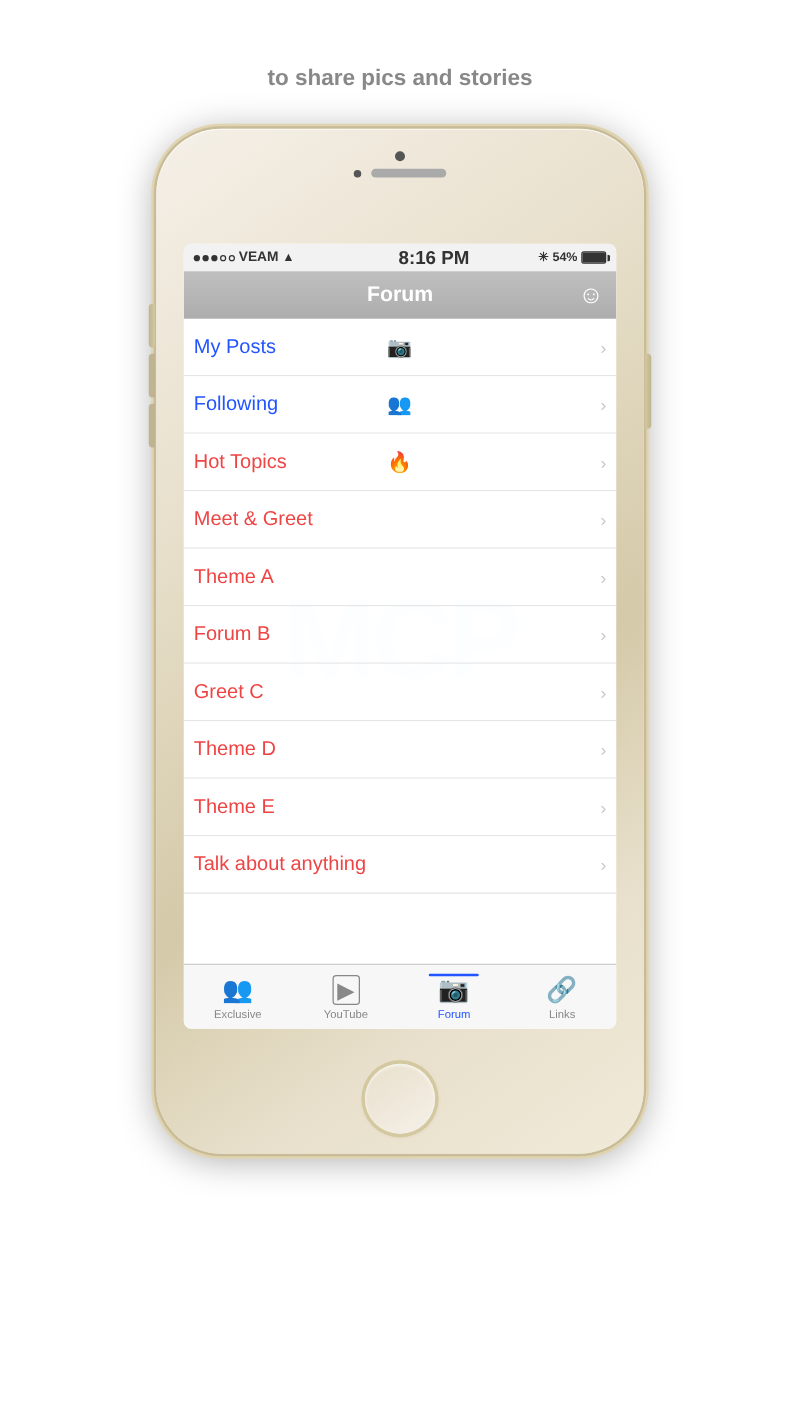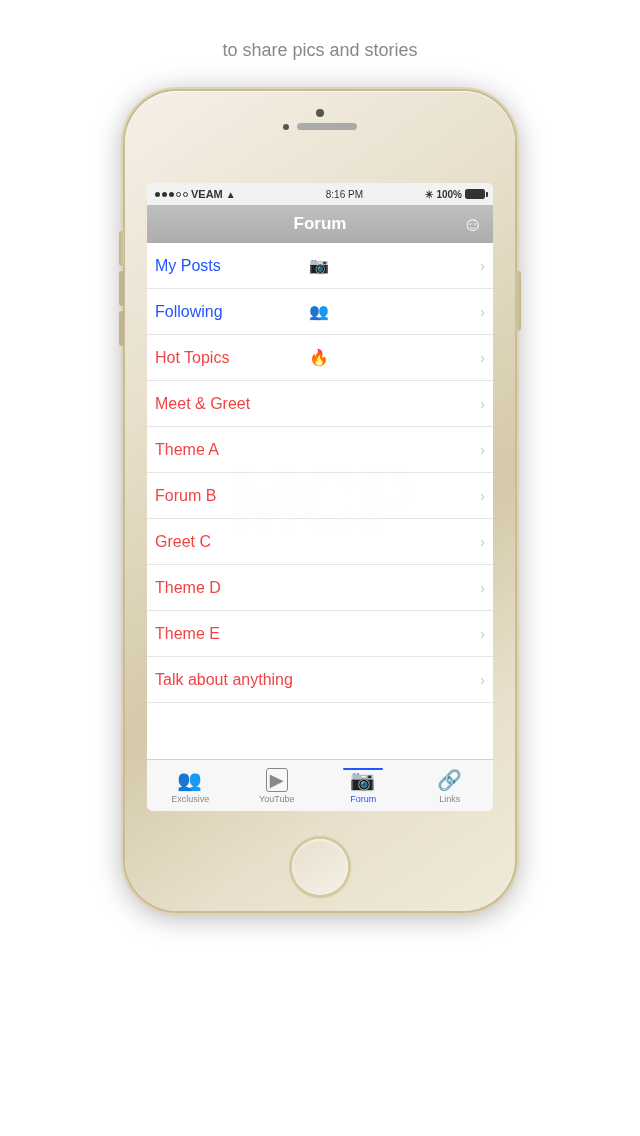--- a/index.html
+++ b/index.html
@@ -24,22 +24,22 @@
     .page-title {
       font-size: 42px;
       font-weight: 900;
       color: #1a1aff;
       letter-spacing: 1px;
       line-height: 1.1;
     }
     .page-subtitle {
       font-size: 18px;
       color: #888;
-      font-weight: 400;
-      margin-top: 0;
+      font-weight: 700;
+      margin-top: 12px;
     }
 
     
     .phone-wrapper {
       position: relative;
       width: 390px;
       height: 820px;
       margin-top: 10px;
     }
     .phone-shell {
@@ -118,21 +118,21 @@
       font-weight: 600;
       color: #333;
       flex-shrink: 0;
     }
     .status-left { display: flex; align-items: center; gap: 3px; }
     .status-dots { display: flex; gap: 2px; }
     .dot { width: 5px; height: 5px; border-radius: 50%; }
     .dot.filled { background: #333; }
     .dot.empty { background: transparent; border: 1px solid #333; }
     .wifi-icon { font-size: 10px; }
-    .status-center { font-size: 10px; font-weight: 400; margin-left: 28px; }
+    .status-center { font-size: 15px; font-weight: 700; margin-left: 28px; }
     .status-right { display: flex; align-items: center; gap: 3px; font-size: 10px; }
     .battery-icon {
       width: 20px; height: 10px;
       border: 1.5px solid #333;
       border-radius: 2px;
       position: relative;
       display: flex; align-items: center;
     }
     .battery-icon::after {
       content: '';
@@ -308,21 +308,21 @@
             <div class="dot filled"></div>
             <div class="dot empty"></div>
             <div class="dot empty"></div>
           </div>
           <span>VEAM</span>
           <span class="wifi-icon">▲</span>
         </div>
         <div class="status-center">8:16 PM</div>
         <div class="status-right">
           <span>✳</span>
-          <span>100%</span>
+          <span>54%</span>
           <div class="battery-icon">
             <div class="battery-fill"></div>
           </div>
         </div>
       </div>
 
       <div class="nav-bar">
         <span class="nav-title">Forum</span>
         <span class="nav-icon">☺</span>
       </div>

